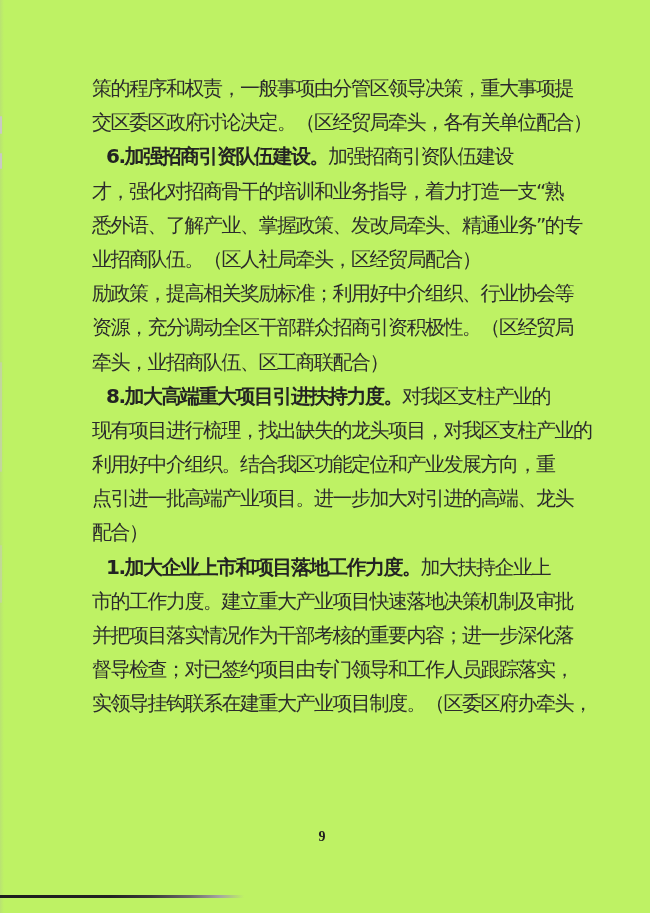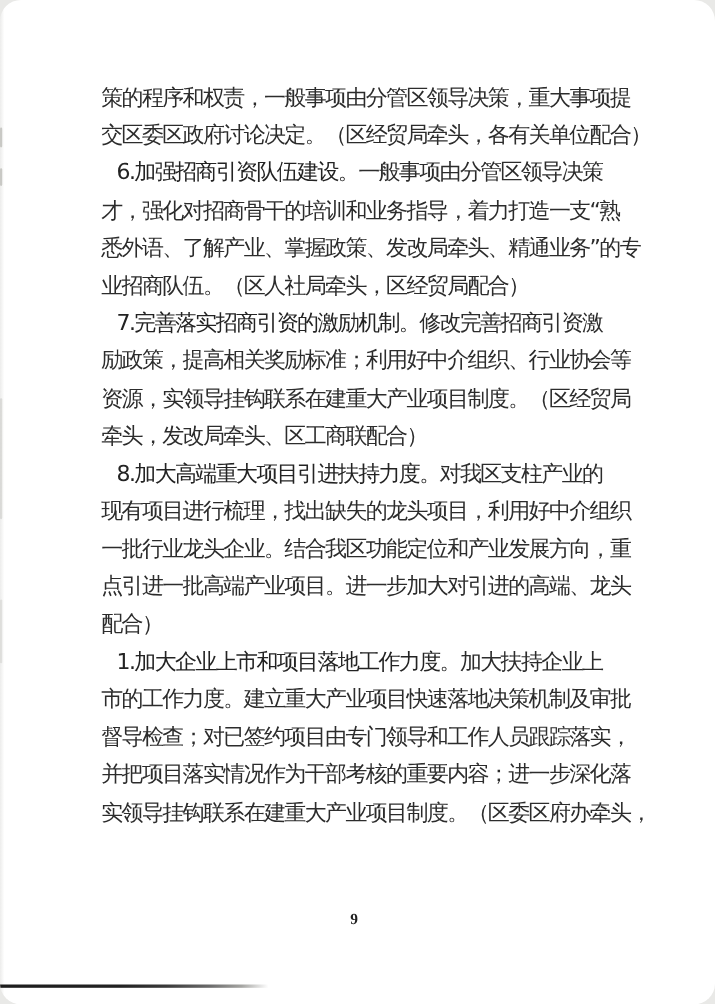--- a/index.html
+++ b/index.html
@@ -5,24 +5,23 @@
   html, body {
     margin: 0;
     padding: 0;
     background: #e9e9e7;
   }
   .page {
     position: relative;
     width: 650px;
     height: 913px;
     margin: 0 auto;
-    background: #ffffff;
+    background: #bef264;
     overflow: hidden;
     font-family: "DejaVu Sans", sans-serif;
-    border-radius: 19px;
   }
   
   .left-shade {
     position: absolute;
     left: 0; top: 0;
     width: 4px; height: 913px;
     background: linear-gradient(to right, rgba(170,170,165,0.22), rgba(170,170,165,0));
   }
   .edge-mark {
     position: absolute;
@@ -42,21 +41,21 @@
     line-height: 34.2px;
     font-size: 20px;
     letter-spacing: -1.5px;
     color: #2c2c2c;
     white-space: nowrap;
   }
   .line.indent {
     padding-left: 14px;
   }
   .line .head {
-    font-weight: 400;
+    font-weight: 700;
     color: #232323;
   }
   .page-number {
     position: absolute;
     top: 829px;
     left: 0;
     width: 644px;
     text-align: center;
     font-size: 14px;
     font-weight: 700;
@@ -81,36 +80,35 @@
 
   <div class="left-shade"></div>
   <div class="edge-mark" style="top:116px; height:18px;"></div>
   <div class="edge-mark" style="top:153px; height:16px;"></div>
   <div class="edge-mark" style="top:362px; height:110px; opacity:0.55;"></div>
   <div class="edge-mark" style="top:545px; height:58px; opacity:0.45;"></div>
 
   <div class="text-block">
       <div class="line"><span class="body-text">策的程序和权责，一般事项由分管区领导决策，重大事项提</span></div>
       <div class="line"><span class="body-text">交区委区政府讨论决定。（区经贸局牵头，各有关单位配合）</span></div>
-      <div class="line indent"><span class="head">6.加强招商引资队伍建设。</span><span class="body-text">一般事项由分管区领导决策</span></div>
+      <div class="line indent"><span class="head">6.加强招商引资队伍建设。</span><span class="body-text">加强招商引资队伍建设</span></div>
       <div class="line"><span class="body-text">才，强化对招商骨干的培训和业务指导，着力打造一支“熟</span></div>
       <div class="line"><span class="body-text">悉外语、了解产业、掌握政策、发改局牵头、精通业务”的专</span></div>
       <div class="line"><span class="body-text">业招商队伍。（区人社局牵头，区经贸局配合）</span></div>
-      <div class="line indent"><span class="head">7.完善落实招商引资的激励机制。</span><span class="body-text">修改完善招商引资激</span></div>
       <div class="line"><span class="body-text">励政策，提高相关奖励标准；利用好中介组织、行业协会等</span></div>
-      <div class="line"><span class="body-text">资源，实领导挂钩联系在建重大产业项目制度。（区经贸局</span></div>
-      <div class="line"><span class="body-text">牵头，发改局牵头、区工商联配合）</span></div>
+      <div class="line"><span class="body-text">资源，充分调动全区干部群众招商引资积极性。（区经贸局</span></div>
+      <div class="line"><span class="body-text">牵头，业招商队伍、区工商联配合）</span></div>
       <div class="line indent"><span class="head">8.加大高端重大项目引进扶持力度。</span><span class="body-text">对我区支柱产业的</span></div>
-      <div class="line"><span class="body-text">现有项目进行梳理，找出缺失的龙头项目，利用好中介组织</span></div>
-      <div class="line"><span class="body-text">一批行业龙头企业。结合我区功能定位和产业发展方向，重</span></div>
+      <div class="line"><span class="body-text">现有项目进行梳理，找出缺失的龙头项目，对我区支柱产业的</span></div>
+      <div class="line"><span class="body-text">利用好中介组织。结合我区功能定位和产业发展方向，重</span></div>
       <div class="line"><span class="body-text">点引进一批高端产业项目。进一步加大对引进的高端、龙头</span></div>
       <div class="line"><span class="body-text">配合）</span></div>
       <div class="line indent"><span class="head">1.加大企业上市和项目落地工作力度。</span><span class="body-text">加大扶持企业上</span></div>
       <div class="line"><span class="body-text">市的工作力度。建立重大产业项目快速落地决策机制及审批</span></div>
+      <div class="line"><span class="body-text">并把项目落实情况作为干部考核的重要内容；进一步深化落</span></div>
       <div class="line"><span class="body-text">督导检查；对已签约项目由专门领导和工作人员跟踪落实，</span></div>
-      <div class="line"><span class="body-text">并把项目落实情况作为干部考核的重要内容；进一步深化落</span></div>
       <div class="line"><span class="body-text">实领导挂钩联系在建重大产业项目制度。（区委区府办牵头，</span></div>
     </div>
 
   <div class="page-number">9</div>
 
   <div class="scan-line"></div>
 </div>
 
 </body></html>

